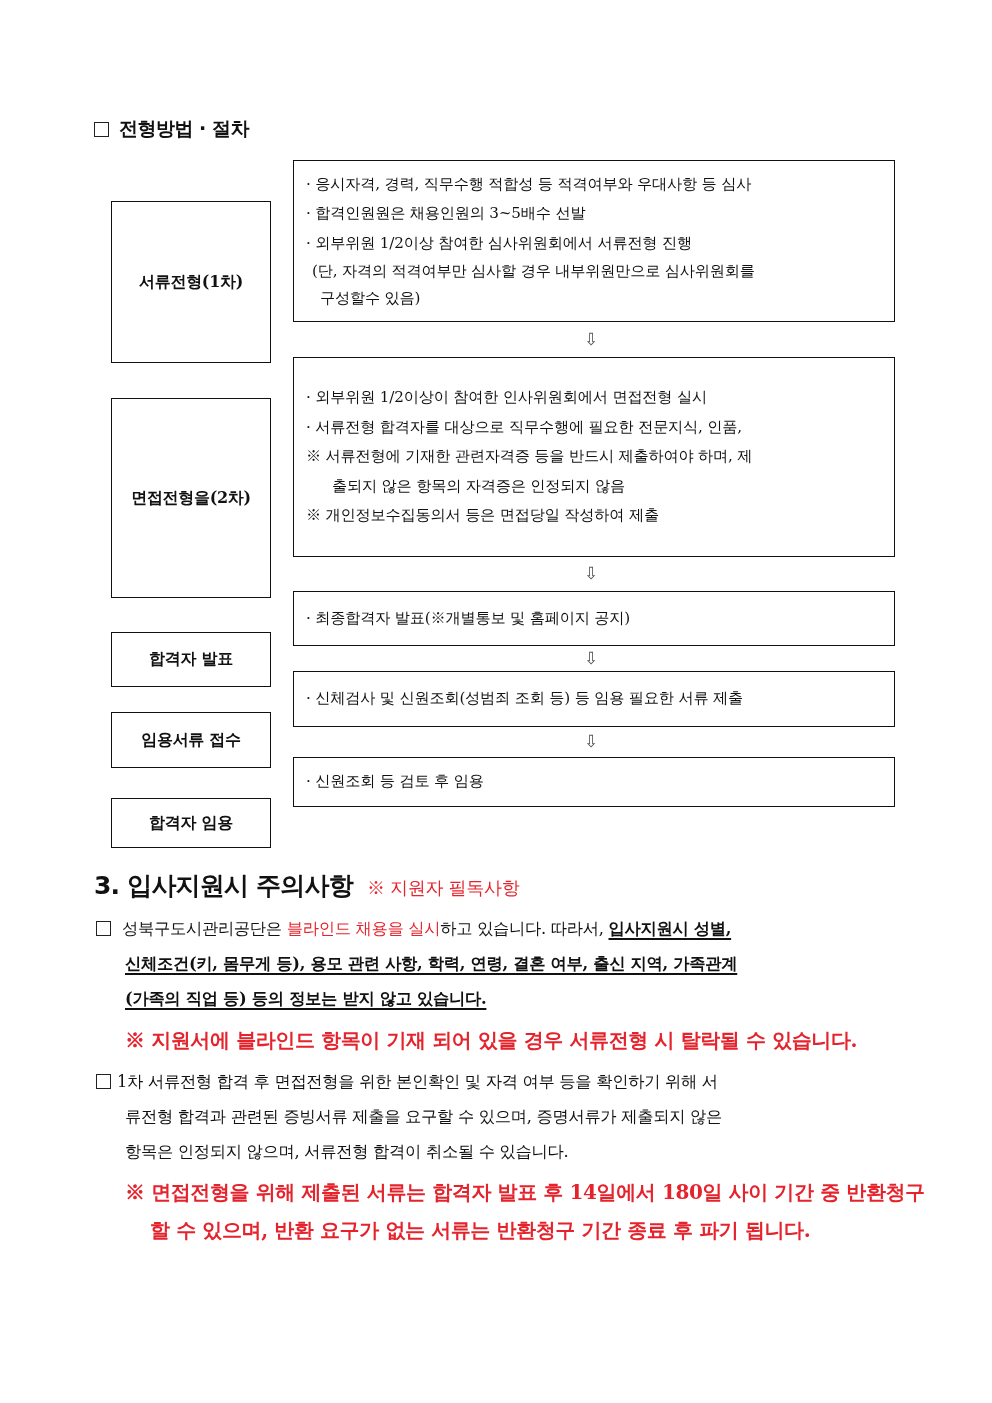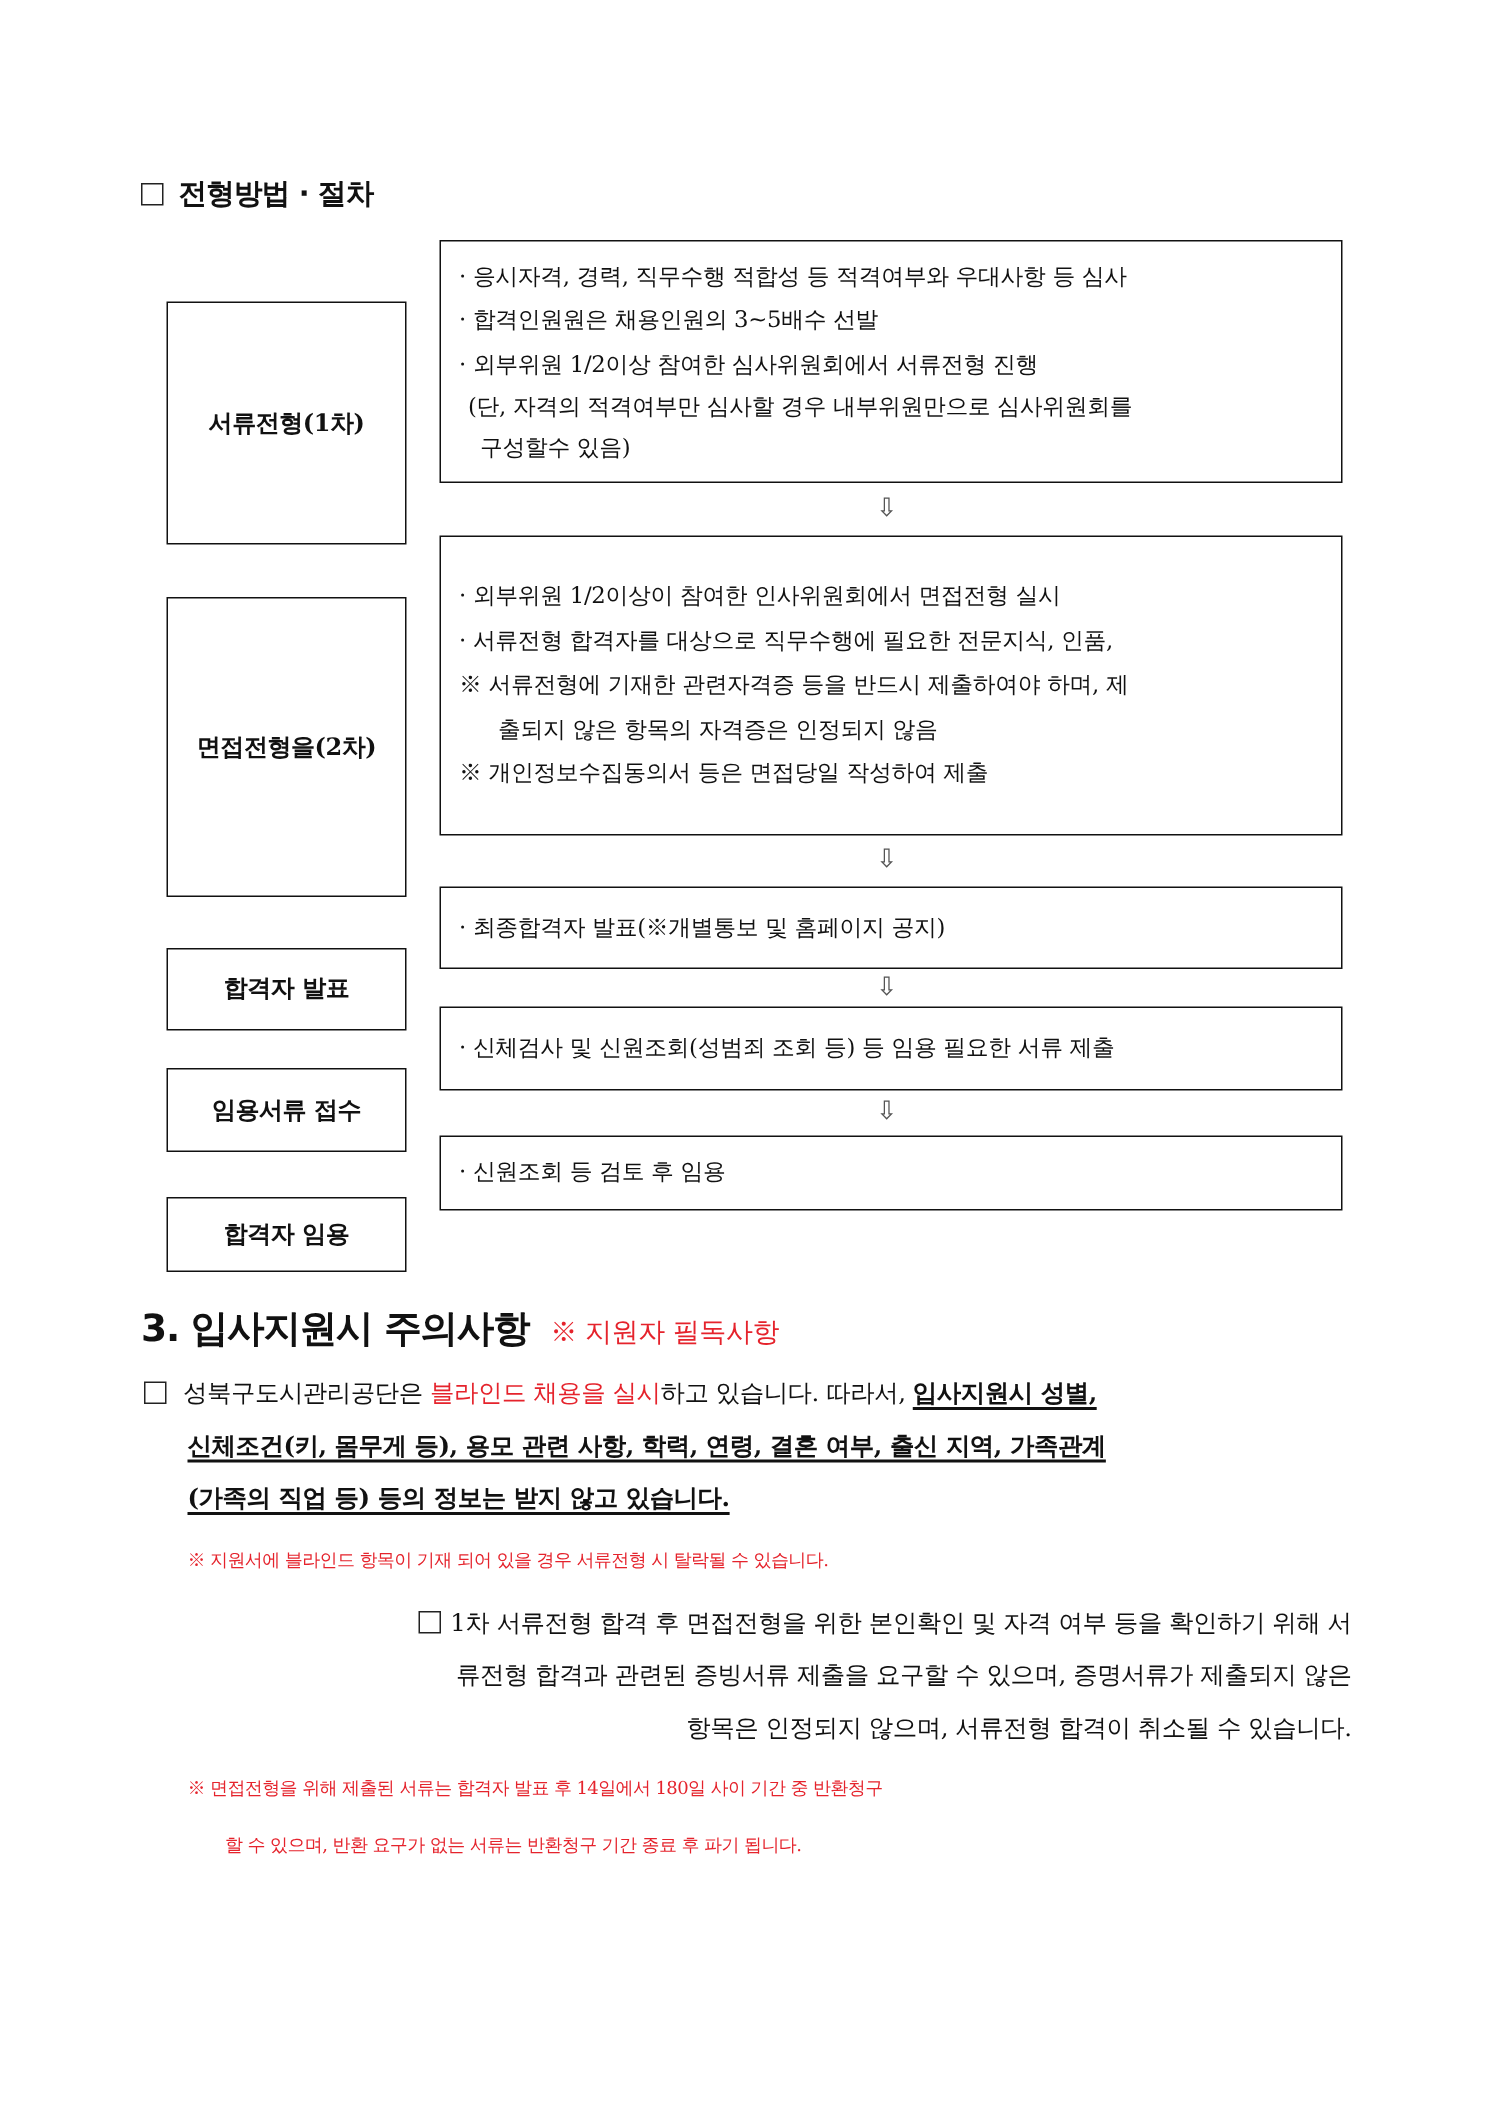--- a/index.html
+++ b/index.html
@@ -38,21 +38,21 @@
     left: 94px; top: 869px; font-size: 25px; font-weight: bold;
     font-family: "DejaVu Sans", "Liberation Sans", sans-serif; letter-spacing: -0.8px;
     color: #111;
   }
   .h3 .must { color: #e5232c; font-size: 18px; font-weight: normal; margin-left: 14px;
     font-family: "DejaVu Serif", serif; letter-spacing: -0.3px; }
   .para { position: absolute; left: 96px; width: 805px; font-size: 16.3px; line-height: 35px; letter-spacing: -0.3px; }
   .para .cont { padding-left: 29px; display: block; }
   .red { color: #e5232c; }
   .u { text-decoration: underline; text-decoration-thickness: 1.5px; text-underline-offset: 4px; font-weight: bold; }
-  .note { position: absolute; font-size: 12px; font-weight: normal; color: #e5232c; letter-spacing: -0.4px; line-height: 39px; }
+  .note { position: absolute; font-size: 20px; font-weight: bold; color: #e5232c; letter-spacing: -0.4px; line-height: 39px; }
 </style>
 </head>
 <body>
 
 <div class="abs section-title">
   <span class="checkbox"></span><span>전형방법 · 절차</span>
 </div>
 
 <div class="label-box" style="top:160px;height:162px;">서류전형(1차)</div>
 <div class="content-box" style="top:160px;height:162px;">
@@ -95,19 +95,19 @@
   <span>3. 입사지원시 주의사항</span><span class="must">※ 지원자 필독사항</span>
 </div>
 
 <div class="para" style="top:911px;">
   <span class="checkbox" style="margin-right:11px;"></span><span>성북구도시관리공단은 </span><span class="red">블라인드 채용을 실시</span><span>하고 있습니다. 따라서, </span><span class="u">입사지원시 성별,</span>
   <span class="cont"><span class="u">신체조건(키, 몸무게 등), 용모 관련 사항, 학력, 연령, 결혼 여부, 출신 지역, 가족관계</span></span>
   <span class="cont"><span class="u">(가족의 직업 등) 등의 정보는 받지 않고 있습니다.</span></span>
 </div>
 <div class="note" style="left:125px;top:1021px;">※ 지원서에 블라인드 항목이 기재 되어 있을 경우 서류전형 시 탈락될 수 있습니다.</div>
 
-<div class="para" style="top:1064px;text-align:right;">
+<div class="para" style="top:1064px;">
   <span class="checkbox" style="margin-right:6px;"></span><span>1차 서류전형 합격 후 면접전형을 위한 본인확인 및 자격 여부 등을 확인하기 위해 서</span>
   <span class="cont">류전형 합격과 관련된 증빙서류 제출을 요구할 수 있으며, 증명서류가 제출되지 않은</span>
   <span class="cont">항목은 인정되지 않으며, 서류전형 합격이 취소될 수 있습니다.</span>
 </div>
 <div class="note" style="left:125px;top:1173px;">※ 면접전형을 위해 제출된 서류는 합격자 발표 후 14일에서 180일 사이 기간 중 반환청구</div>
 <div class="note" style="left:150px;top:1211px;">할 수 있으며, 반환 요구가 없는 서류는 반환청구 기간 종료 후 파기 됩니다.</div>
 
 </body></html>

